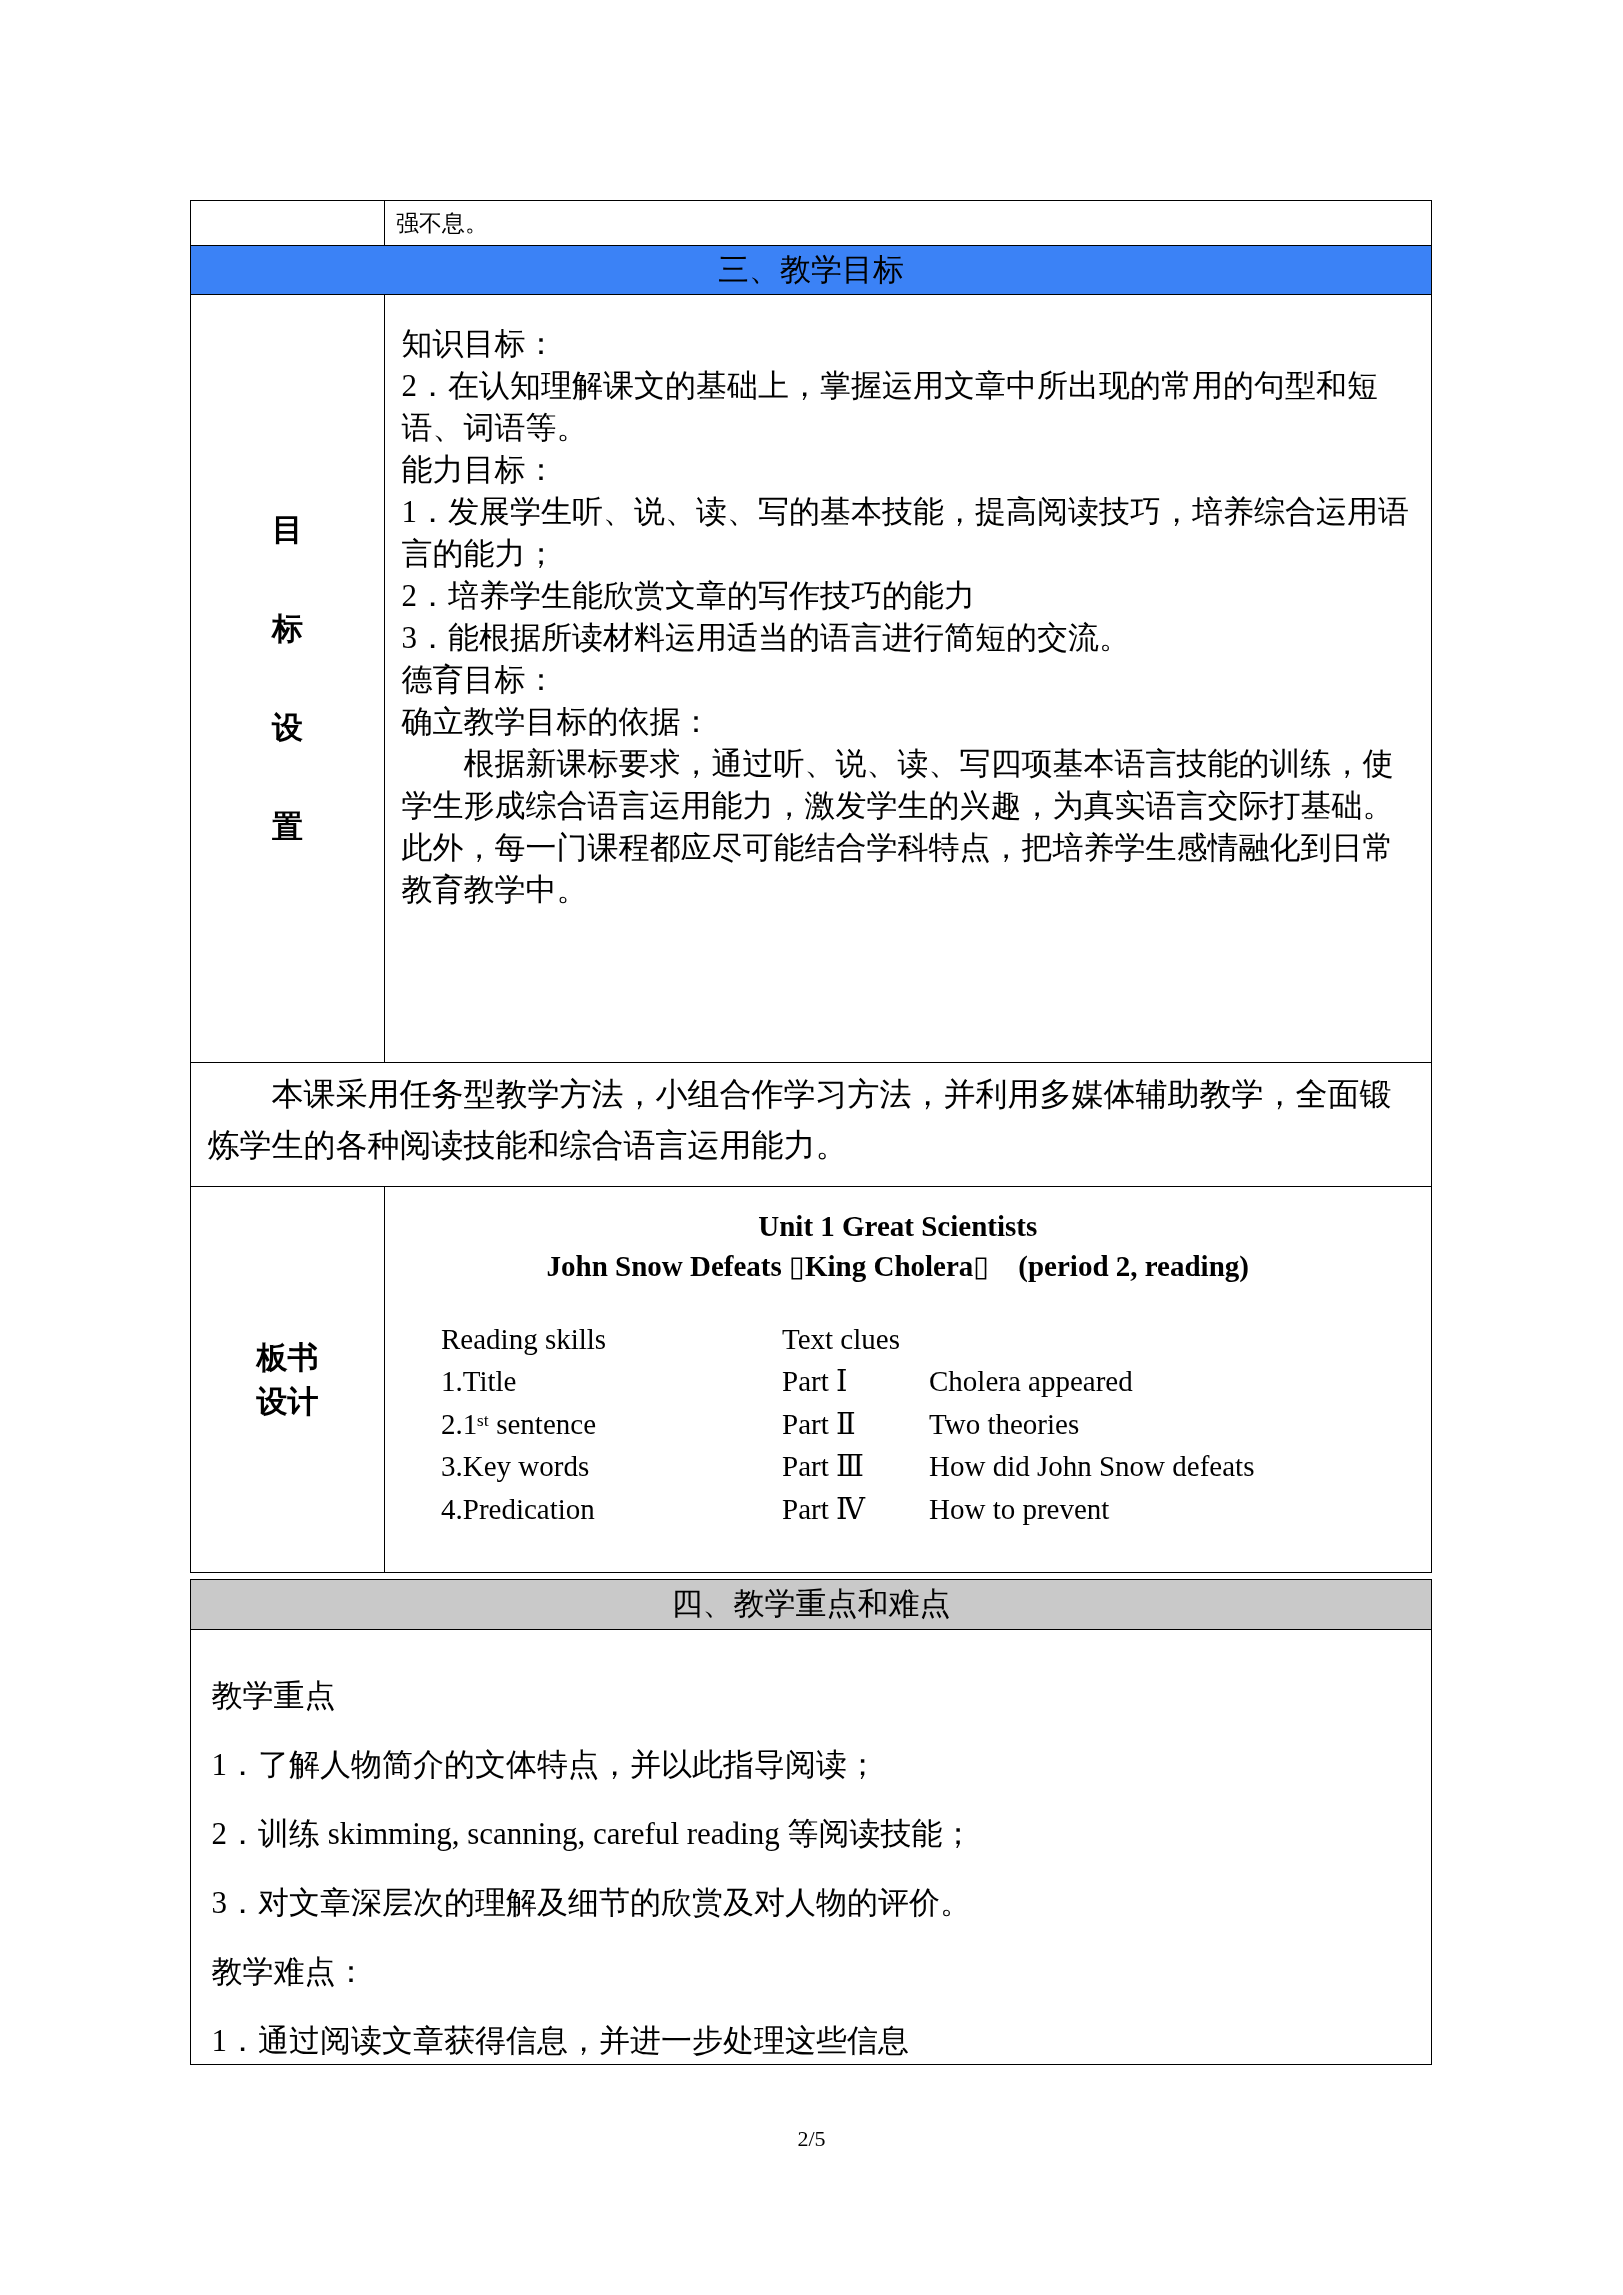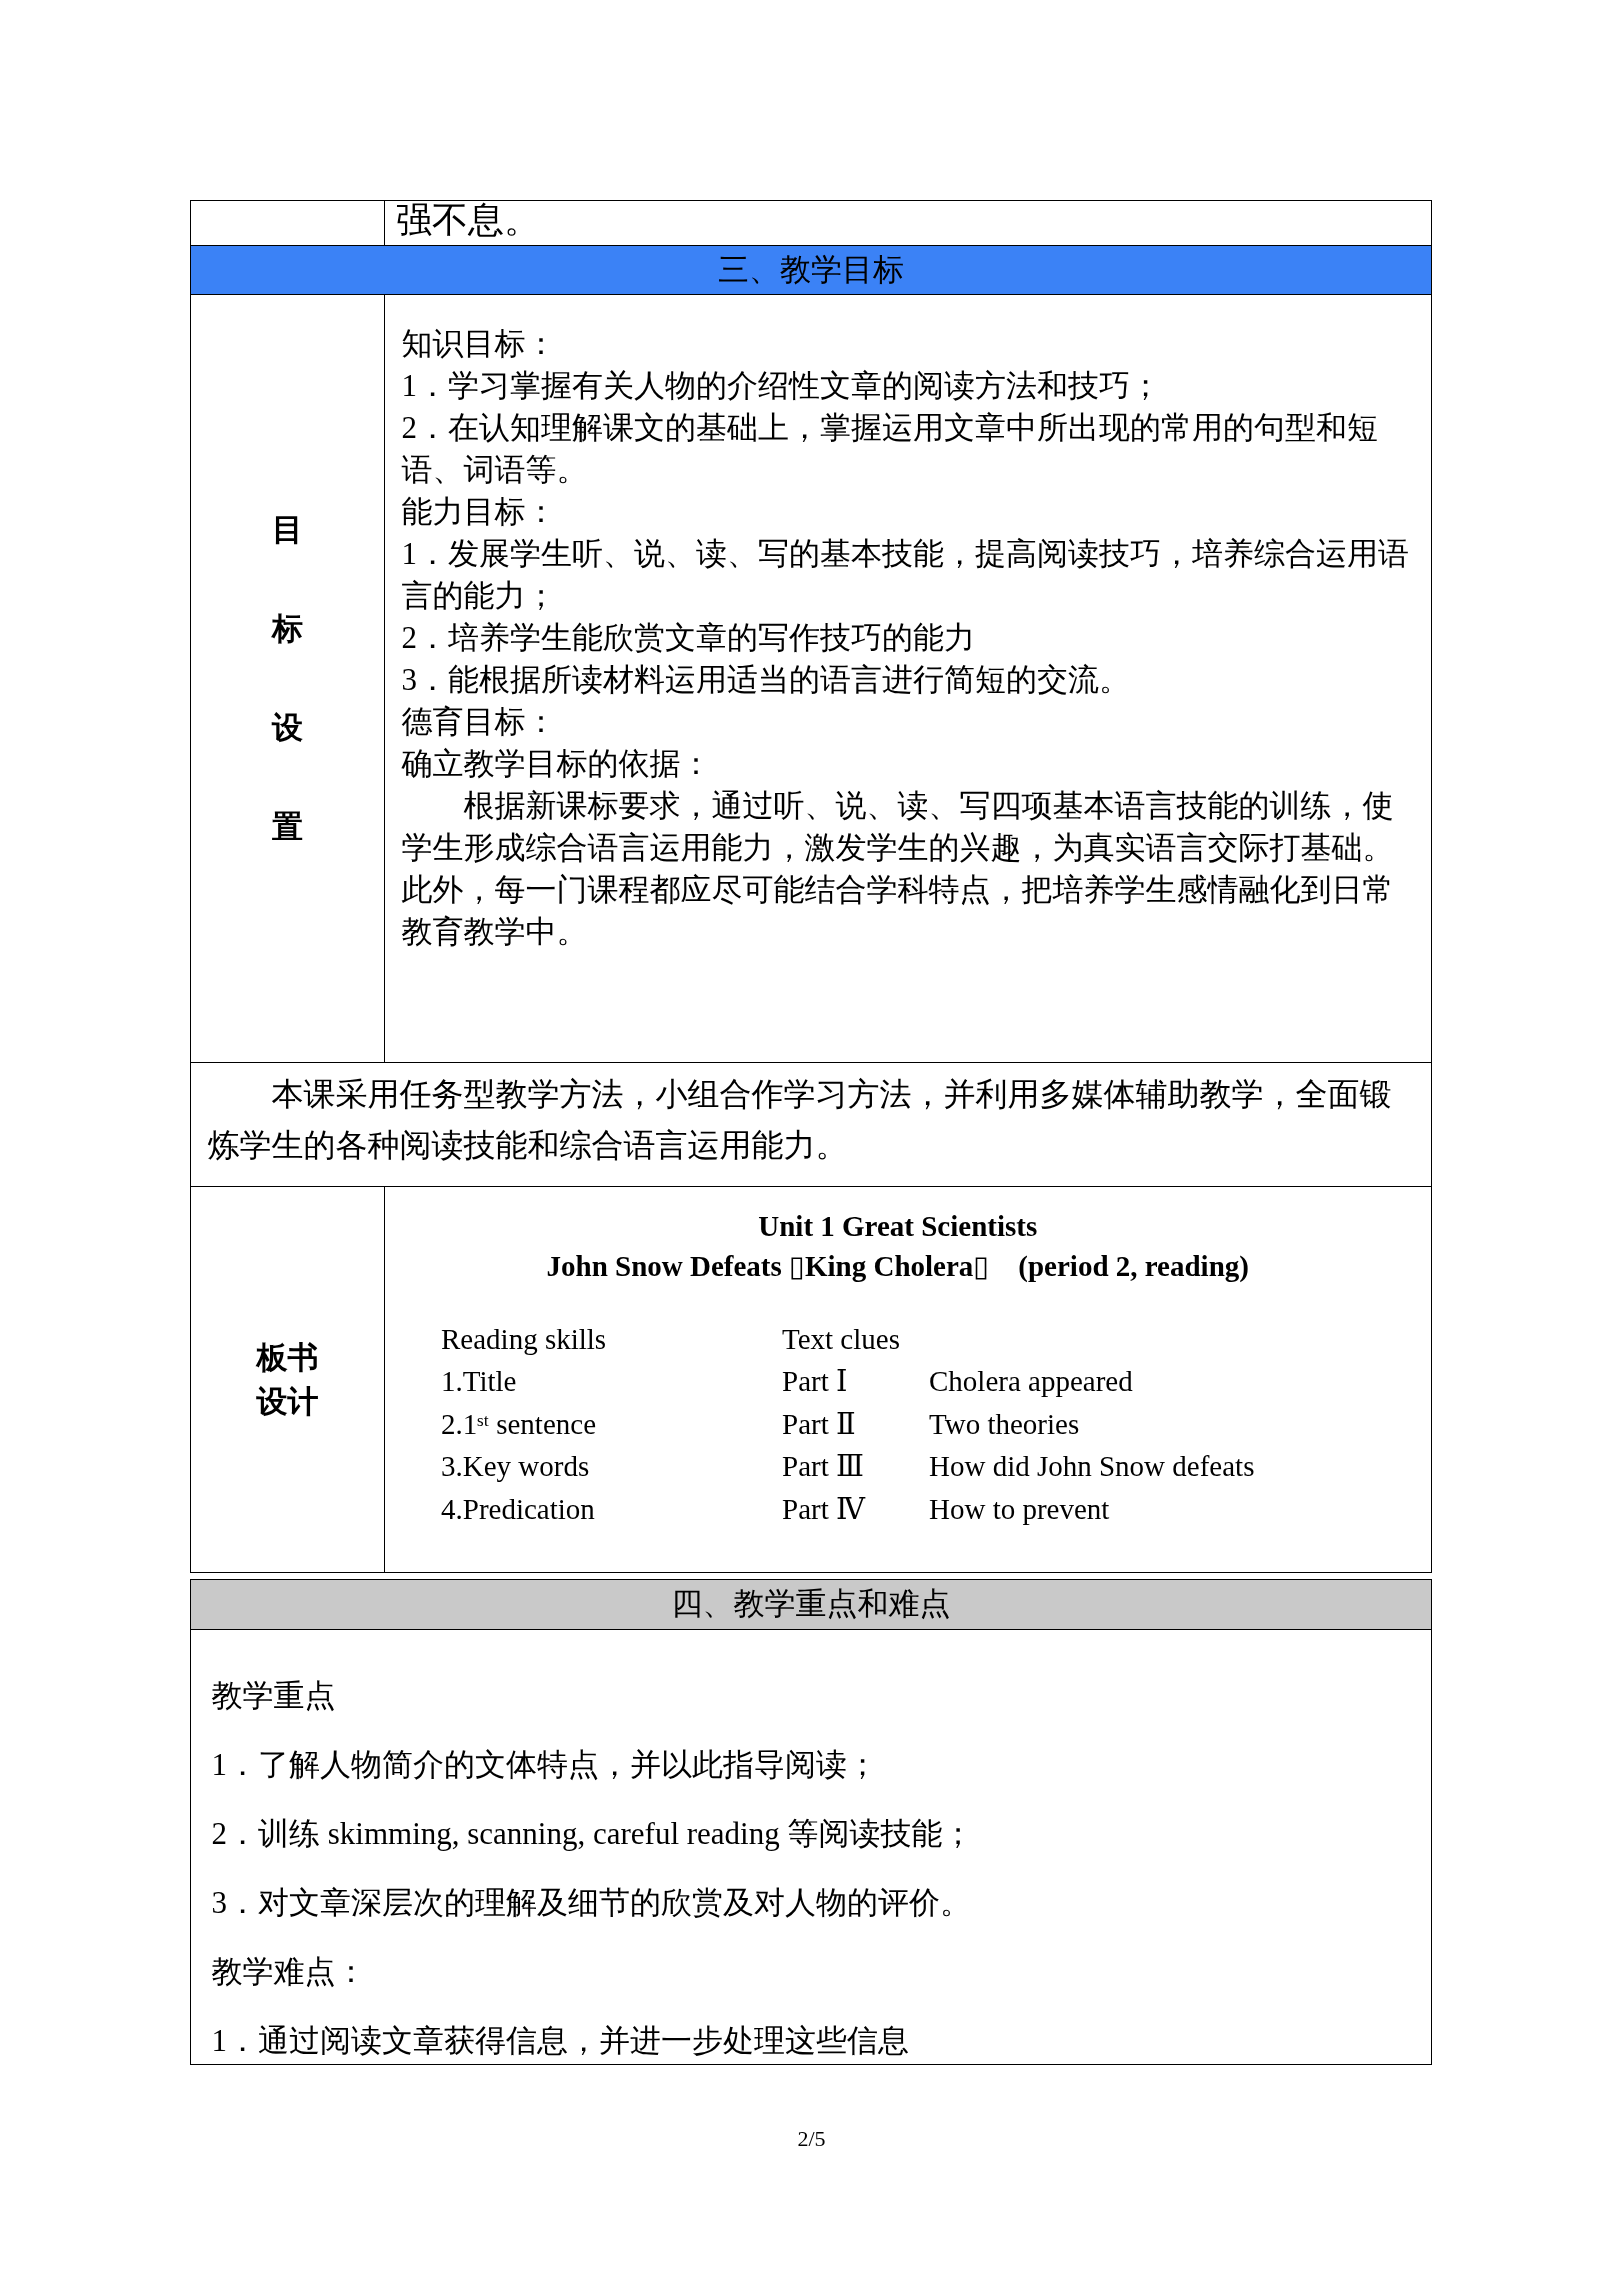--- a/index.html
+++ b/index.html
@@ -17,21 +17,21 @@
   .tbl { border: 1.4px solid #000; }
   .tbl-2 { margin-top: 5.5px; }
 
   .row { display: flex; border-top: 1.4px solid #000; }
   .row:first-child { border-top: none; }
   .cl { width: 194px; flex: none; border-right: 1.4px solid #000; }
   .cr { flex: 1 1 auto; min-width: 0; }
 
   
   .row-carry { height: 44px; }
-  .row-carry .cr { display: flex; align-items: flex-end; padding-left: 11px; font-size: 36px; }
+  .row-carry .cr { display: flex; align-items: center; padding-left: 11px; font-size: 23px; }
 
   
   .row-head {
     height: 49px;
     background: #c9c9c9;
     display: flex;
     align-items: center;
     justify-content: center;
     font-size: 31px;
   }
@@ -99,21 +99,20 @@
 
     <div class="row row-obj">
       <div class="cl">
         <span>目</span>
         <span>标</span>
         <span>设</span>
         <span>置</span>
       </div>
       <div class="cr">
         <p>知识目标：</p>
-        <p>1．学习掌握有关人物的介绍性文章的阅读方法和技巧；</p>
         <p>2．在认知理解课文的基础上，掌握运用文章中所出现的常用的句型和短语、词语等。</p>
         <p>能力目标：</p>
         <p>1．发展学生听、说、读、写的基本技能，提高阅读技巧，培养综合运用语言的能力；</p>
         <p>2．培养学生能欣赏文章的写作技巧的能力</p>
         <p>3．能根据所读材料运用适当的语言进行简短的交流。</p>
         <p>德育目标：</p>
         <p>确立教学目标的依据：</p>
         <p class="indent2">根据新课标要求，通过听、说、读、写四项基本语言技能的训练，使学生形成综合语言运用能力，激发学生的兴趣，为真实语言交际打基础。此外，每一门课程都应尽可能结合学科特点，把培养学生感情融化到日常教育教学中。</p>
       </div>
     </div>

